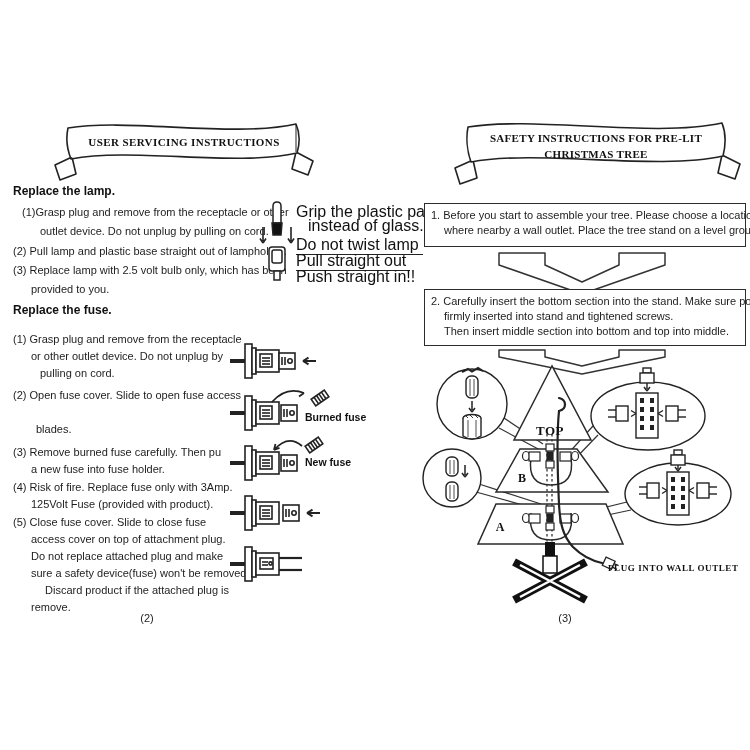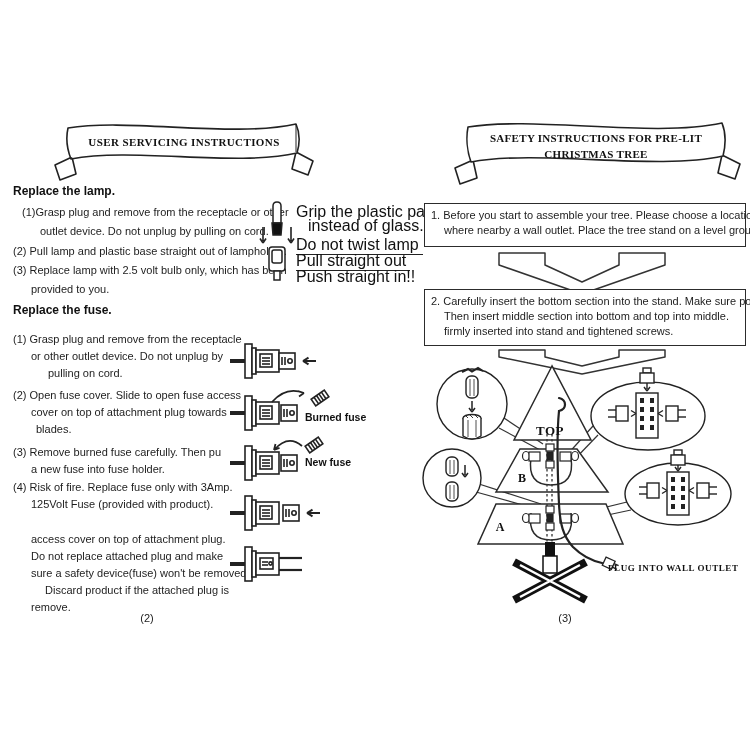--- a/index.html
+++ b/index.html
@@ -61,32 +61,32 @@
     <div class="tip" style="left:296px;top:203px;">Grip the plastic part</div>
     <div class="tip" style="left:296px;top:217px;padding-left:12px;">instead of glass.</div>
     <div class="tip" style="left:296px;top:236px;"><span class="tipu">Do not twist lamp</span></div>
     <div class="tip" style="left:296px;top:252px;"><span class="tipu">Pull straight out</span></div>
     <div class="tip" style="left:296px;top:268px;">Push straight in!!</div>
 
     <div class="h" style="left:13px;top:303px;">Replace the fuse.</div>
 
     <div class="t" style="left:13px;top:333px;">(1) Grasp plug and remove from the receptacle</div>
     <div class="t" style="left:31px;top:350px;">or other outlet device. Do not unplug by</div>
-    <div class="t" style="left:48px;top:367px;text-align:center;">pulling on cord.</div>
+    <div class="t" style="left:40px;top:367px;text-align:center;">pulling on cord.</div>
 
     <div class="t" style="left:13px;top:389px;">(2) Open fuse cover. Slide to open fuse access</div>
-    <div class="t" style="left:31px;top:406px;">cover on top of attachment plug towards</div>
     <div class="t" style="left:36px;top:423px;">blades.</div>
 
     <div class="t" style="left:13px;top:446px;">(3) Remove burned fuse carefully. Then pu</div>
     <div class="t" style="left:31px;top:463px;">a new fuse into fuse holder.</div>
 
     <div class="t" style="left:13px;top:481px;">(4) Risk of fire. Replace fuse only with 3Amp.</div>
     <div class="t" style="left:31px;top:498px;">125Volt Fuse (provided with product).</div>
 
+    <div class="t" style="left:13px;top:516px;">(5) Close fuse cover. Slide to close fuse</div>
     <div class="t" style="left:31px;top:533px;">access cover on top of attachment plug.</div>
     <div class="t" style="left:31px;top:550px;">Do not replace attached plug and make</div>
     <div class="t" style="left:31px;top:567px;">sure a safety device(fuse) won't be removed.</div>
     <div class="t" style="left:31px;top:584px;padding-left:14px;">Discard product if the attached plug is</div>
     <div class="t" style="left:31px;top:601px;">remove.</div>
 
     <svg style="left:228px;top:340px;" width="105" height="42" viewBox="0 0 105 42">
       <g stroke="#222" stroke-width="1.6" fill="#fff">
         <line x1="2" y1="21" x2="17" y2="21" stroke-width="4"></line>
         <rect x="17" y="4" width="7" height="34"></rect>
@@ -209,22 +209,22 @@
       <div class="boxline">1. Before you start to assemble your tree. Please choose a location</div>
       <div class="boxline ind">where nearby a wall outlet. Place the tree stand on a level ground.</div>
     </div>
 
     <svg style="left:99px;top:250px;" width="166" height="44" viewBox="0 0 166 44">
       <polygon points="0,3 46,3 46,15 83,32 120,15 120,3 166,3 166,15 83,44 0,15" fill="#fff" stroke="#333" stroke-width="1.5" stroke-linejoin="round"></polygon>
     </svg>
 
     <div class="boxstep" style="left:24px;top:289px;width:322px;height:57px;">
       <div class="boxline">2. Carefully insert the bottom section into the stand. Make sure pole is</div>
+      <div class="boxline ind">firmly inserted into stand and tightened screws.</div>
       <div class="boxline ind">Then insert middle section into bottom and top into middle.</div>
-      <div class="boxline ind">firmly inserted into stand and tightened screws.</div>
     </div>
 
     <svg style="left:99px;top:348px;" width="166" height="26" viewBox="0 0 166 26">
       <polygon points="0,2 46,2 46,9 83,18 120,9 120,2 166,2 166,9 83,26 0,9" fill="#fff" stroke="#333" stroke-width="1.5" stroke-linejoin="round"></polygon>
     </svg>
 
     <svg style="left:0px;top:356px;" width="350" height="280" viewBox="0 0 330 280">
 
       <g stroke="#333" stroke-width="1.2" fill="none">
         <line x1="94" y1="62" x2="133" y2="88"></line>

